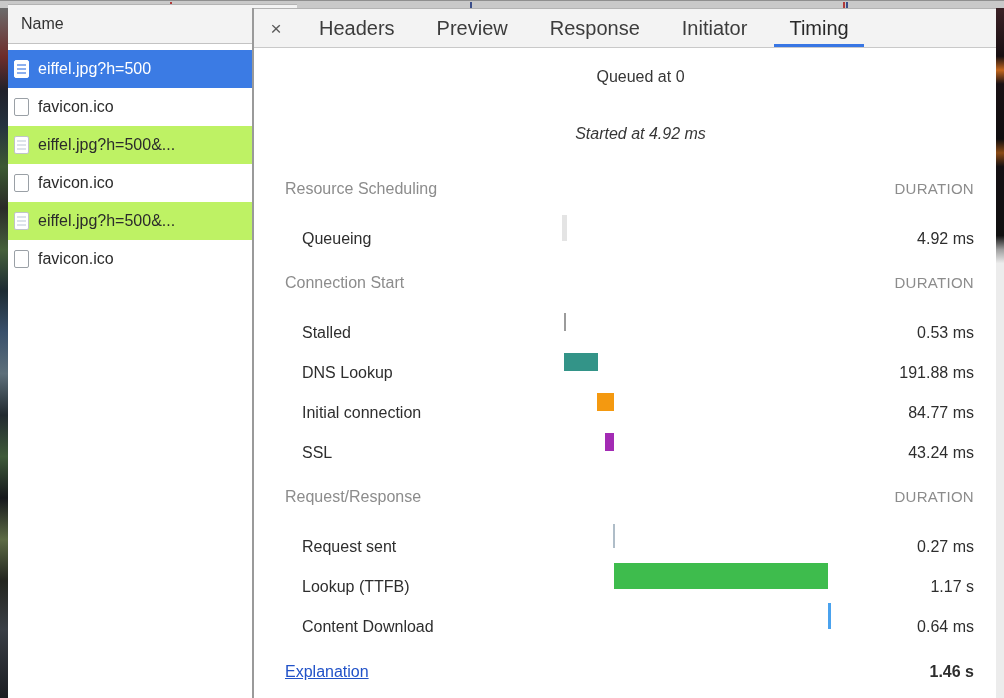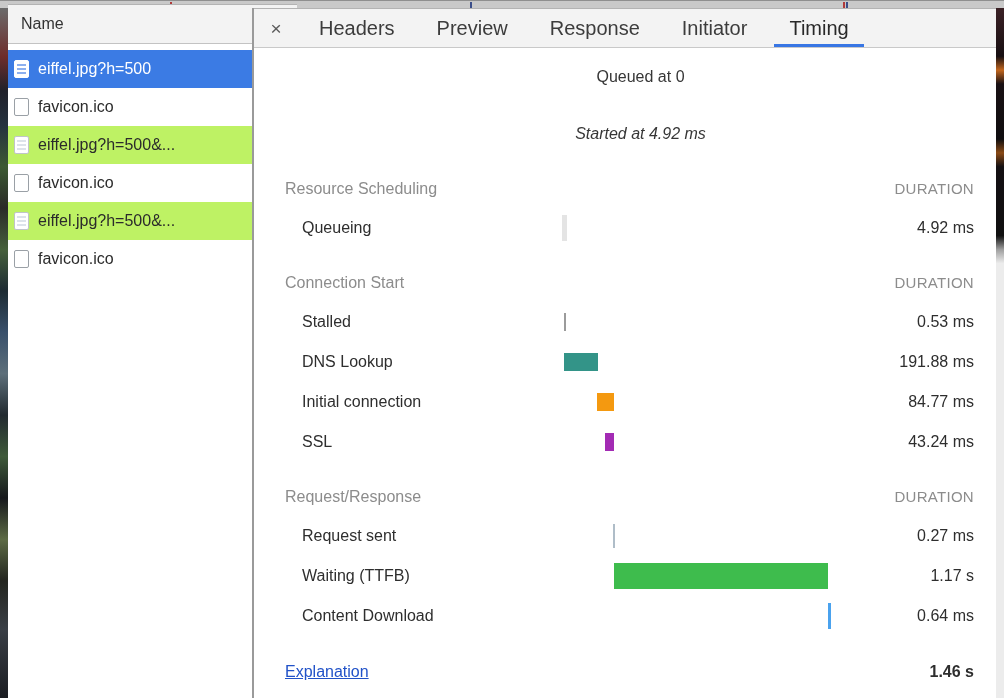--- a/index.html
+++ b/index.html
@@ -55,21 +55,21 @@
   .meta-line { margin-left:31px; font-size:16px; color:#363636; line-height:22px;text-align:center; }
   .meta-line.first { margin-top:18px; }
   .meta-line + .meta-line { margin-top:35px;font-style:italic; }
 
   .section { margin-top:26px; }
   .section.first { margin-top:35px; }
   .section-header { display:flex; justify-content:space-between; align-items:flex-start; height:22px; }
   .section-title { margin-left:31px; font-size:16px; color:#8c8c8c; }
   .duration-header { margin-right:22px; font-size:15px; color:#8c8c8c; letter-spacing:.3px; }
   .rows { margin-top:6px; }
-  .t-row { position:relative; height:40px; display:flex; align-items:center; }
+  .t-row { position:relative; height:40px; display:flex; align-items:flex-end; }
   .t-label { padding-left:48px; font-size:16px; color:#2e2e2e; }
   .t-bar { position:absolute; border-radius:0; }
   .t-value { position:absolute; right:22px; font-size:16px; color:#2e2e2e; }
 
   .footer-row { position:relative; margin-top:25px; height:22px; display:flex; align-items:center; }
   .explanation-link { margin-left:31px; font-size:16px; color:#2152c8; text-decoration:underline; cursor:pointer; }
   .total-value { position:absolute; right:22px; font-size:16px; font-weight:bold; color:#2e2e2e; }
 </style>
 </head>
 <body>
@@ -181,21 +181,21 @@
               <span class="section-title">Request/Response</span>
               <span class="duration-header">DURATION</span>
             </div>
             <div class="rows">
               <div class="t-row">
                 <span class="t-label">Request sent</span>
                 <div class="t-bar" style="left: 359px; width: 2px; height: 24px; top: 8px; background: rgb(175, 189, 200);"></div>
                 <span class="t-value">0.27 ms</span>
               </div>
               <div class="t-row">
-                <span class="t-label">Waiting (TTFB)</span>
+                <span class="t-label">Lookup (TTFB)</span>
                 <div class="t-bar" style="left: 360px; width: 214px; height: 26px; top: 7px; background: rgb(62, 188, 77);"></div>
                 <span class="t-value">1.17 s</span>
               </div>
               <div class="t-row">
                 <span class="t-label">Content Download</span>
                 <div class="t-bar" style="left: 574px; width: 3px; height: 26px; top: 7px; background: rgb(74, 162, 238);"></div>
                 <span class="t-value">0.64 ms</span>
               </div>
             </div>
           </div>

